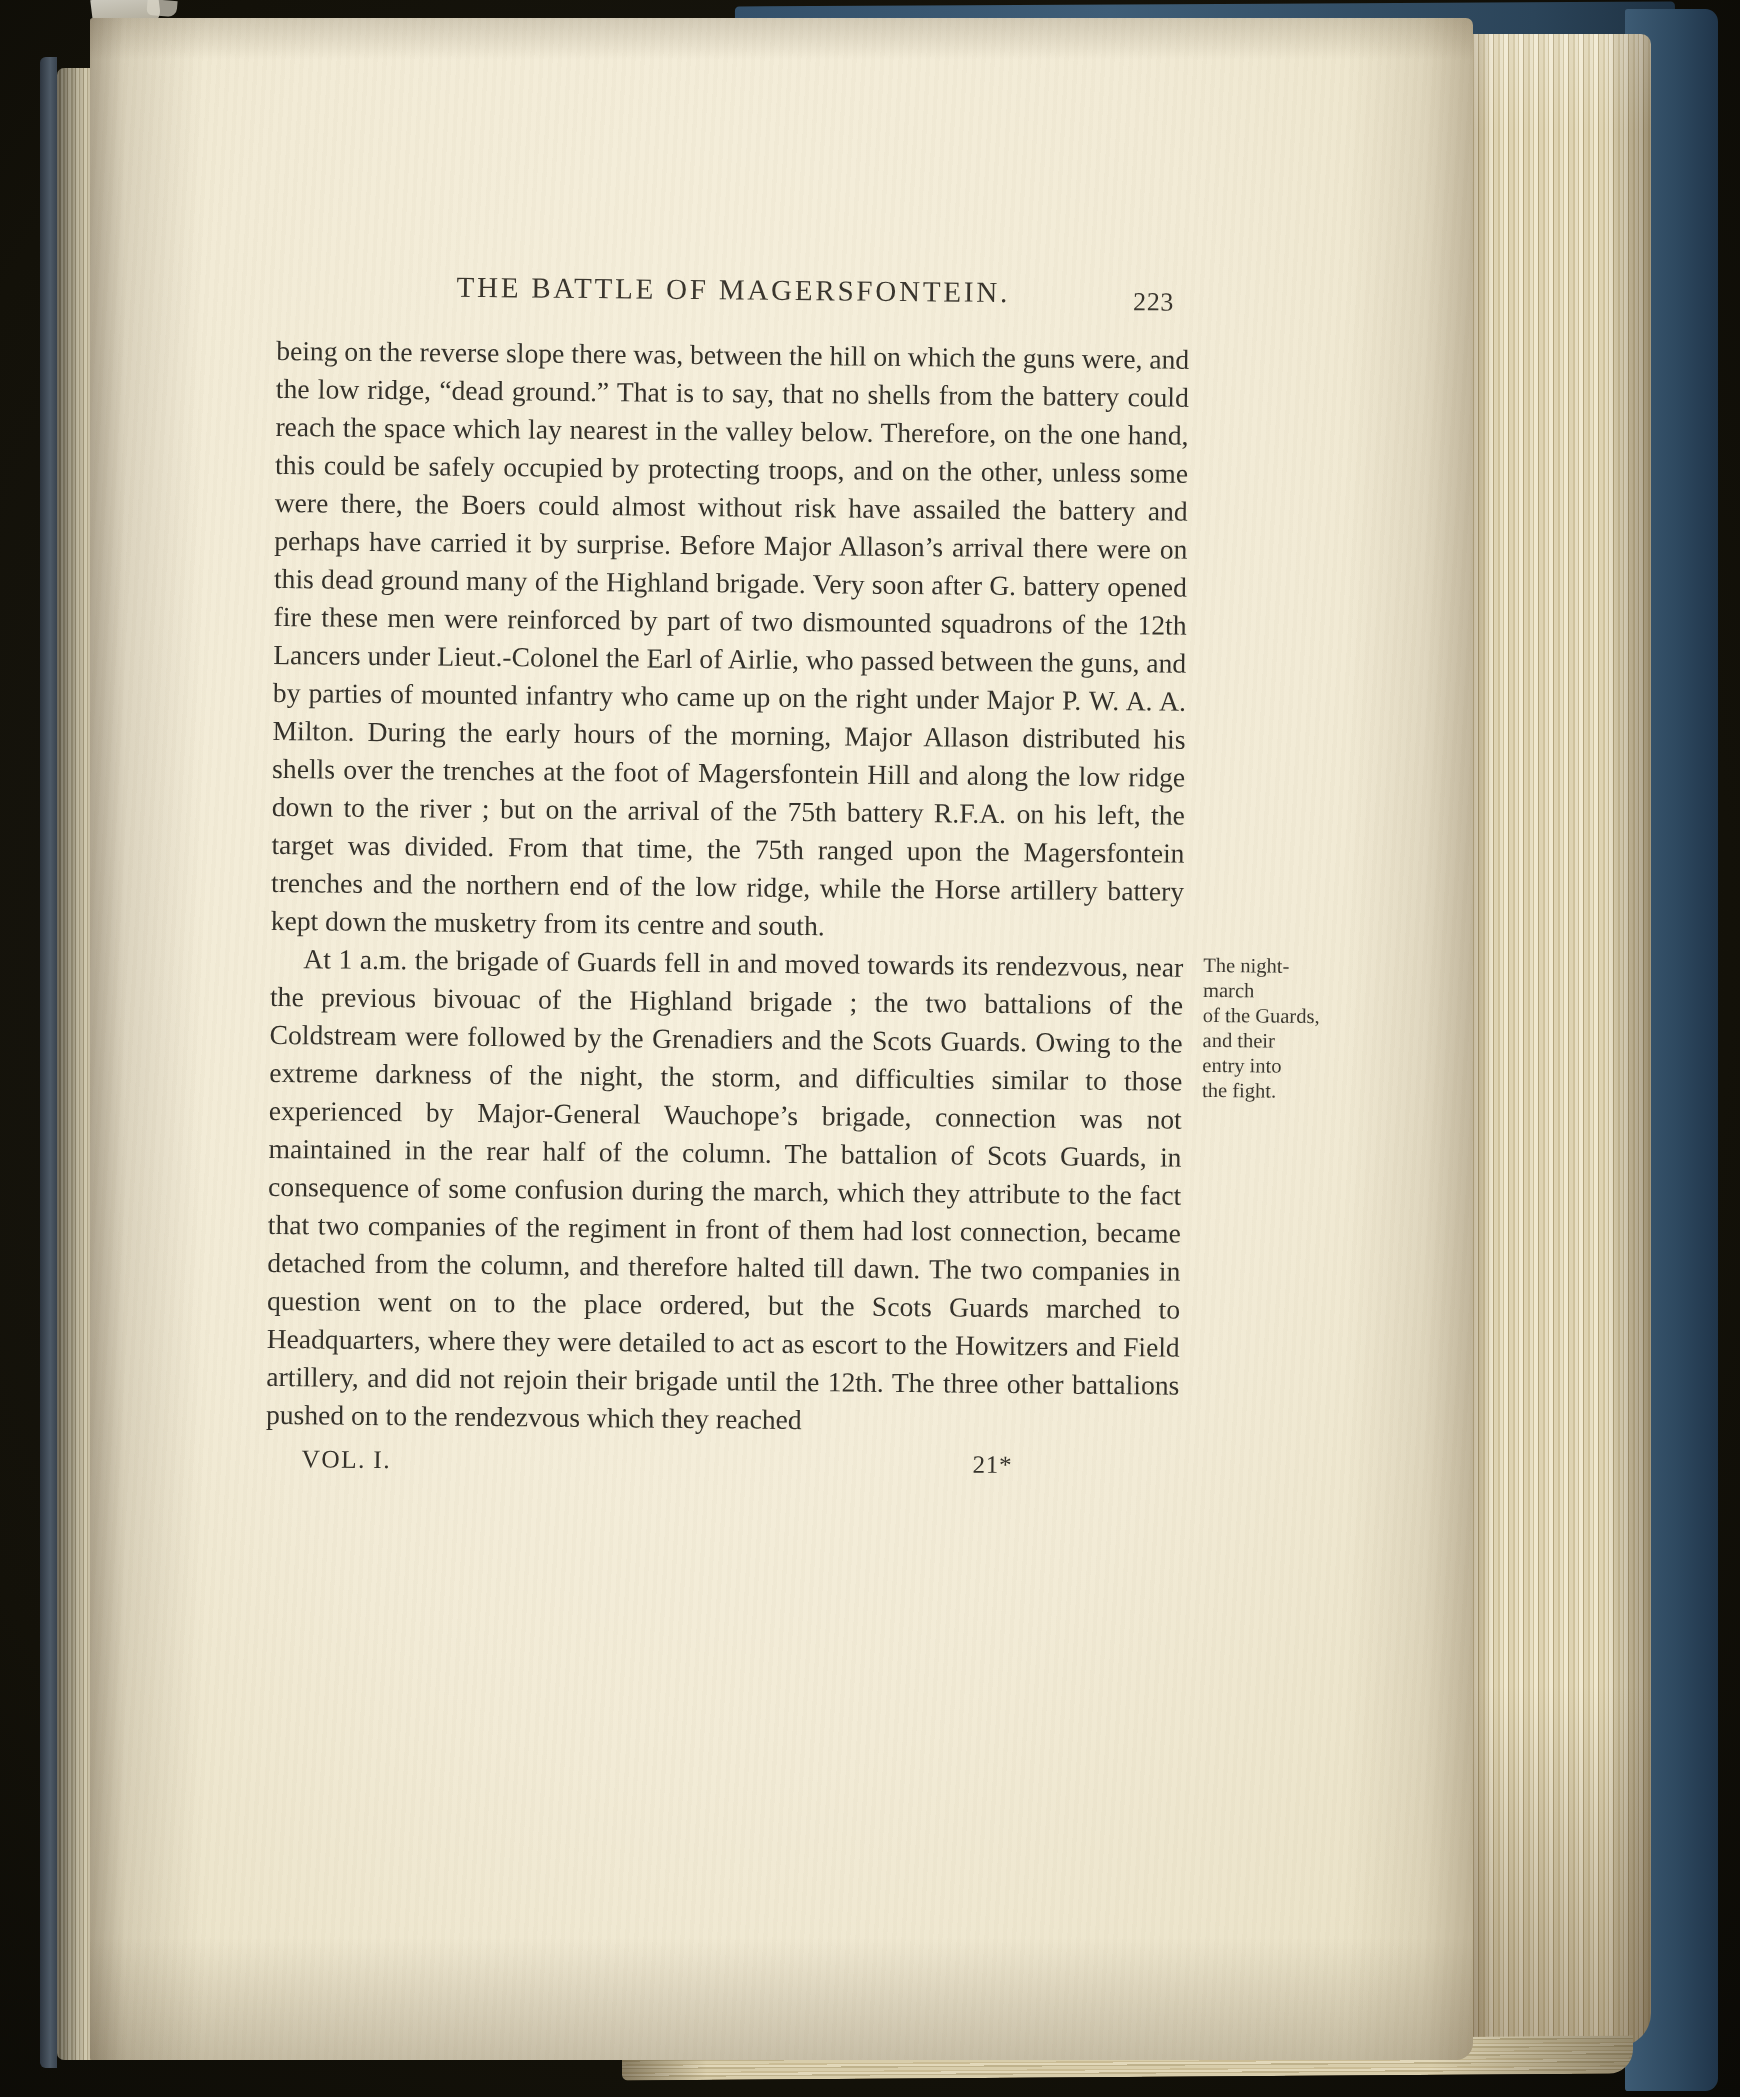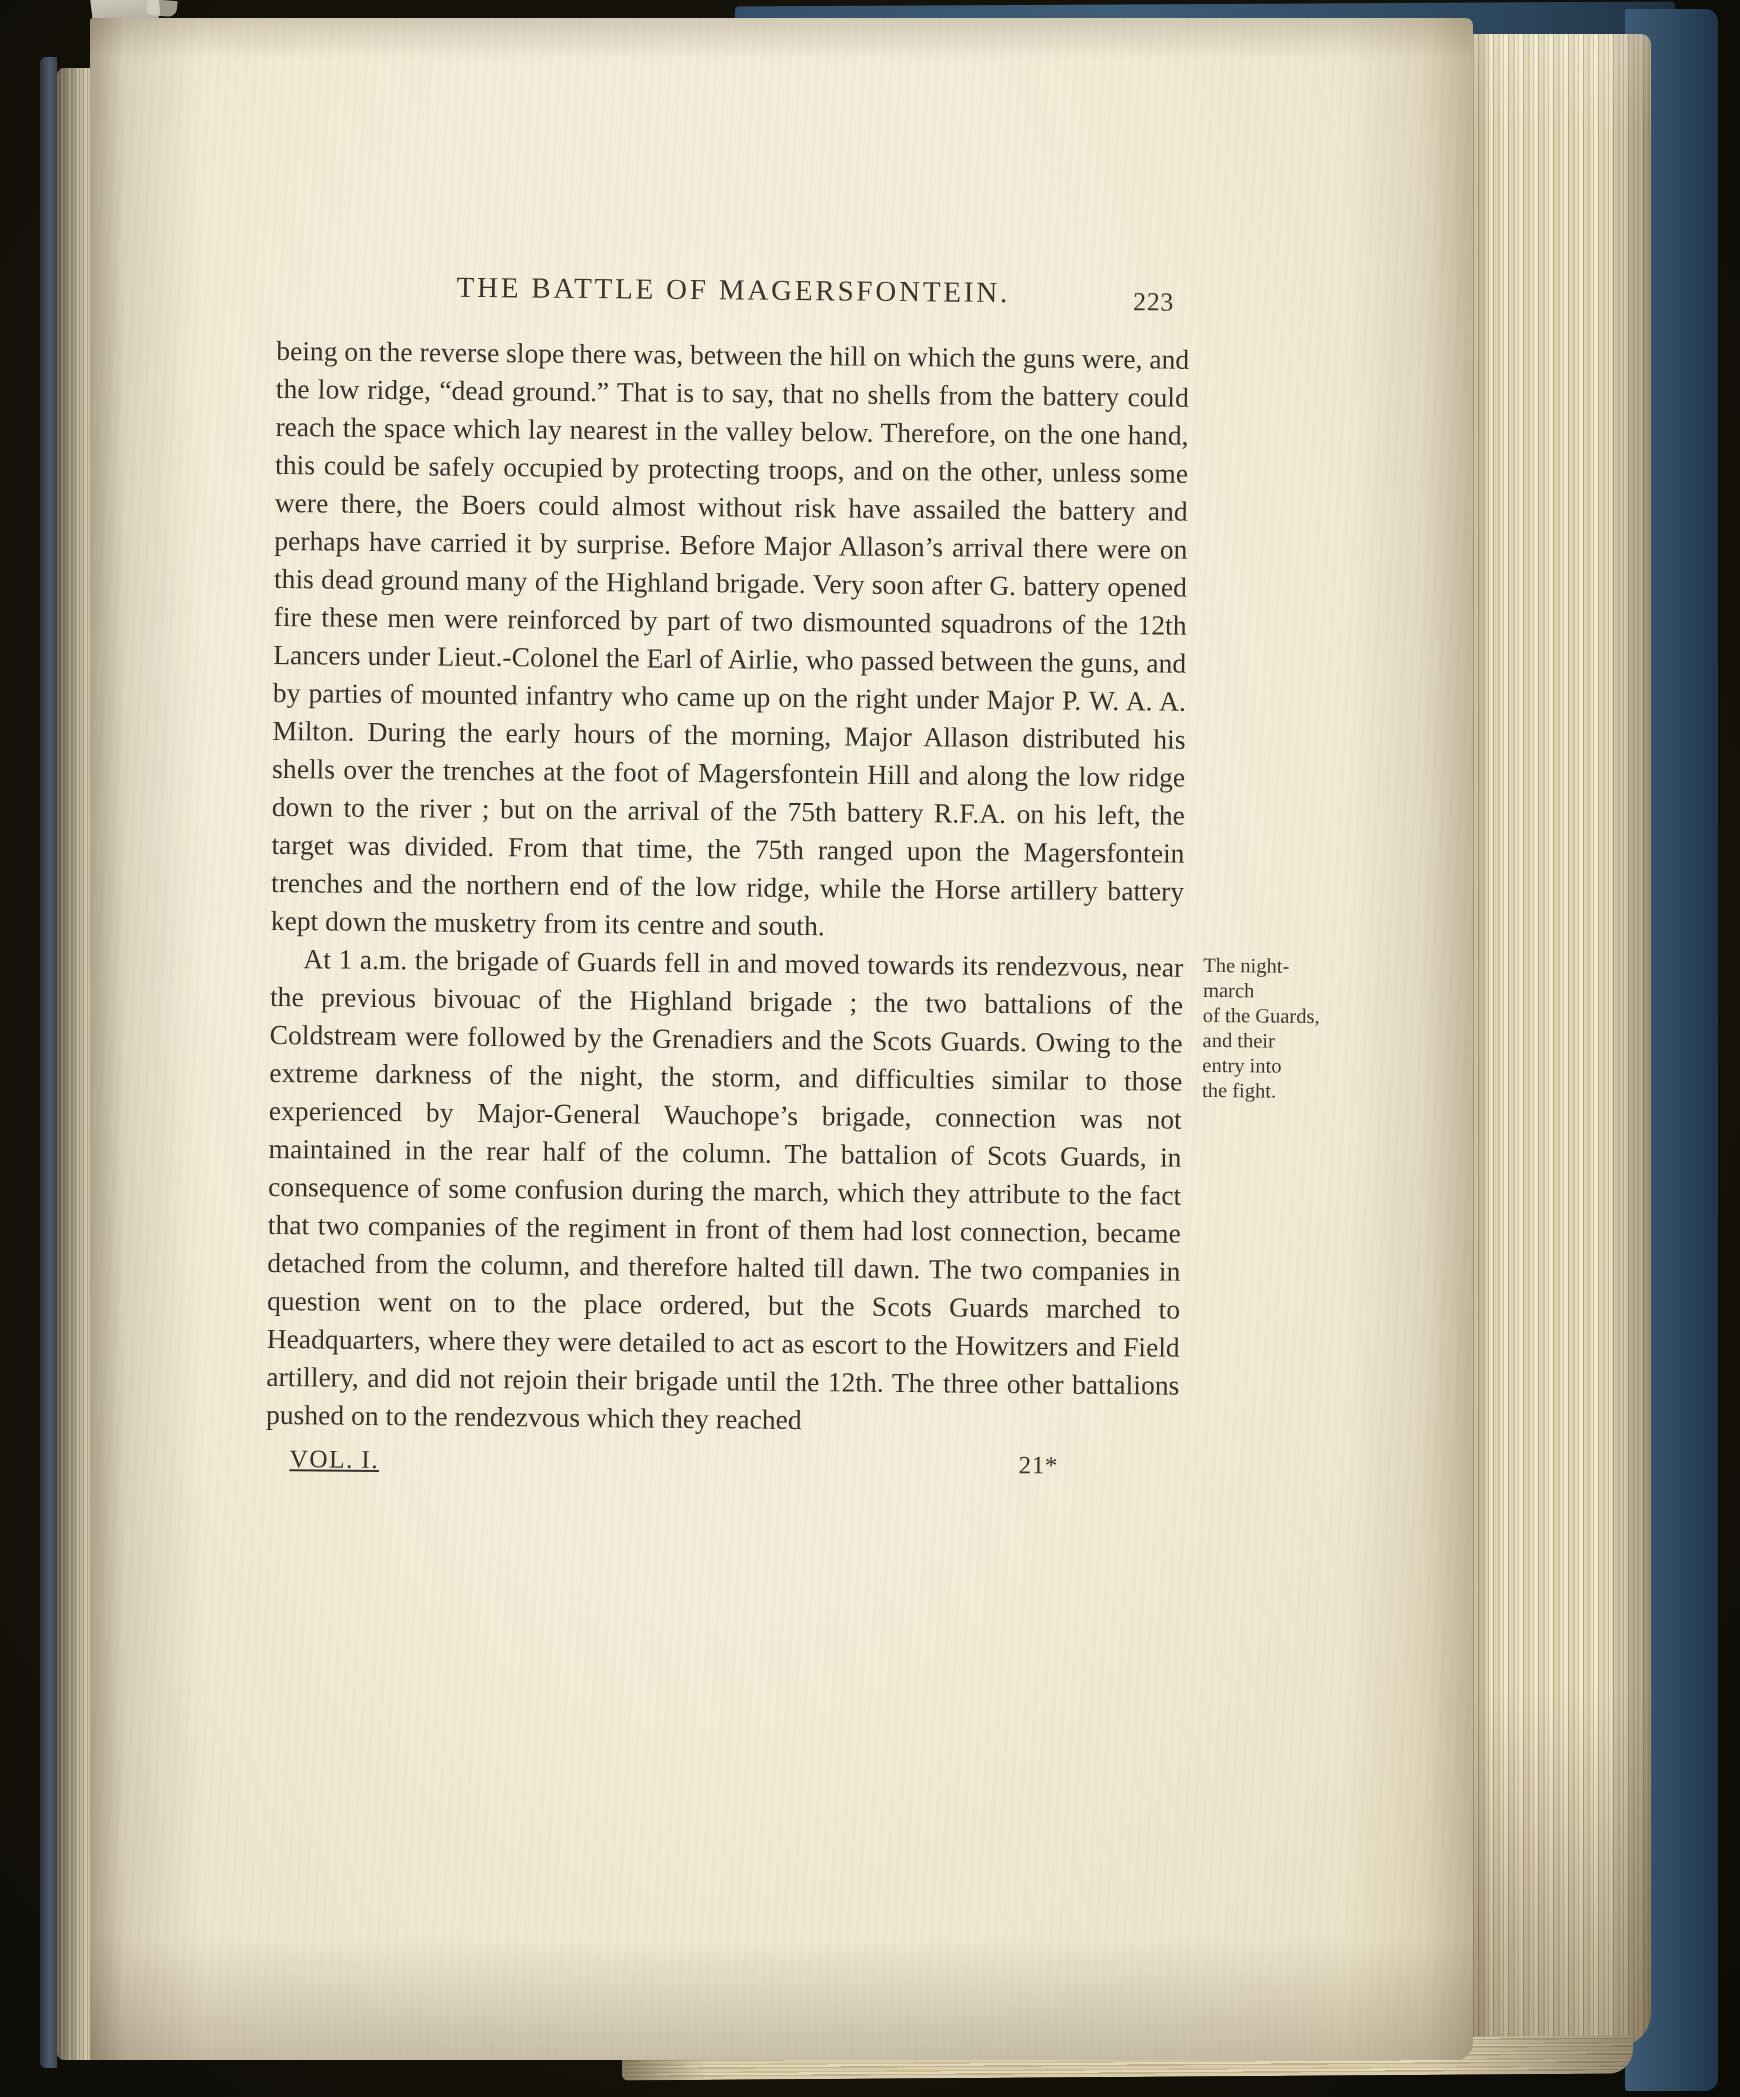--- a/index.html
+++ b/index.html
@@ -96,22 +96,22 @@
     margin:0;font-size:27.6px;line-height:38px;text-align:justify;
   }
   .indent{text-indent:33px;}
   .para-wrap{position:relative;}
   .sidenote{
     position:absolute;left:calc(100% + 20px);top:4.2px;width:156px;
     font-size:20.5px;line-height:25px;white-space:pre-line;color:#3c3931;
     text-align:left;
   }
   .footer-row{position:relative;height:41px;margin-top:10px;font-size:25.4px;}
-  .vol{position:absolute;left:24px;letter-spacing:1.4px;text-decoration:underline;}
-  .sig{position:absolute;left:707px;letter-spacing:0.7px;font-size:25px;margin-left:46px;}
+  .vol{position:absolute;left:36px;letter-spacing:1.4px;}
+  .sig{position:absolute;left:707px;letter-spacing:0.7px;font-size:25px;}
 </style>
 </head>
 <body>
 
 <div class="cover-top"></div>
 <div class="cover-left"></div>
 <div class="left-page-edges"></div>
 <div class="cover-right"></div>
 <div class="fore-edge"></div>
 <div class="bottom-edge"></div>

